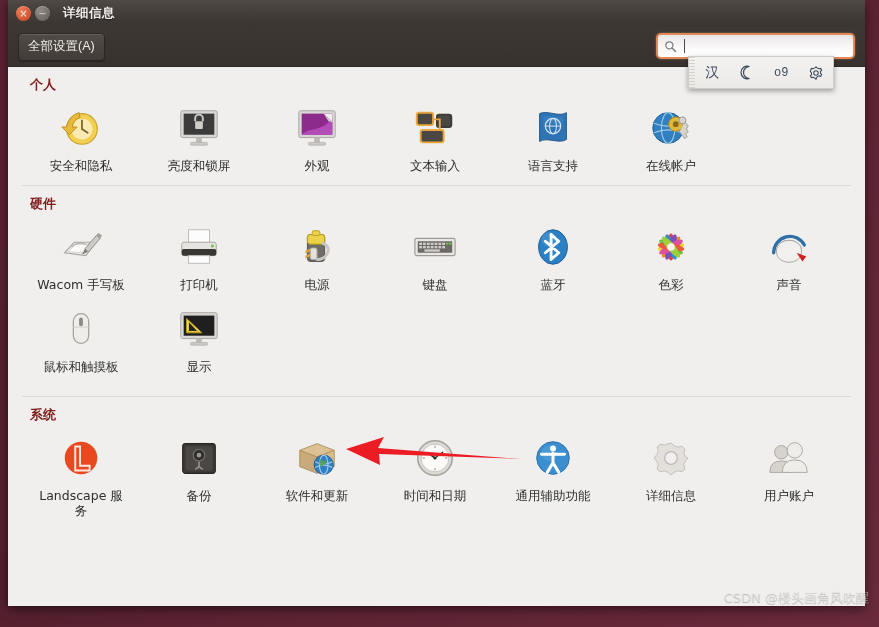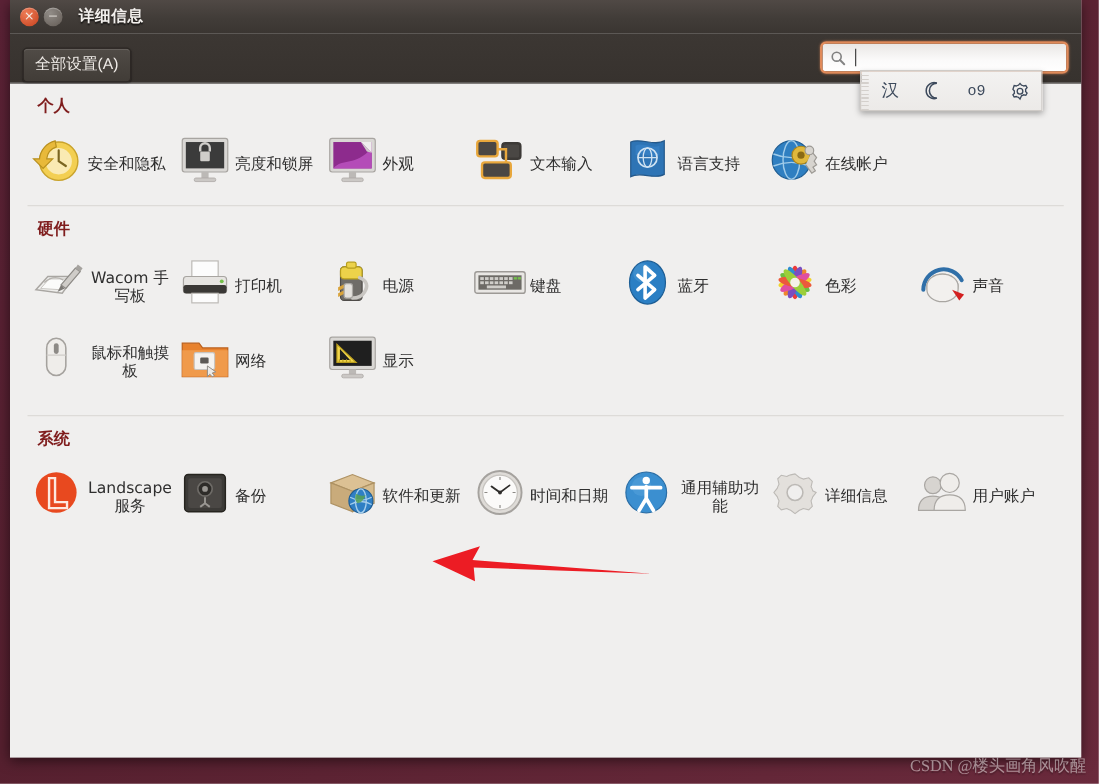--- a/index.html
+++ b/index.html
@@ -50,21 +50,21 @@
     margin-left: 9px;
     letter-spacing: .5px;
     text-shadow: 0 1px 1px rgba(0,0,0,.6);
   }
 
   
   #toolbar {
     height: 39px; flex: 0 0 39px;
     background: linear-gradient(to bottom, #3c3733 0%, #37322e 100%);
     border-bottom: 1px solid #2b2724;
-    display: flex; align-items: flex-end;
+    display: flex; align-items: center;
     padding: 0 10px;
     position: relative;
   }
   #all-settings-btn {
     background: linear-gradient(to bottom, #504b46 0%, #413c37 100%);
     border: 1px solid #2c2724;
     border-radius: 4px;
     color: #efebe7;
     font-size: 12.5px;
     padding: 4px 9px 5px;
@@ -144,21 +144,21 @@
     color: #7f1d1d;
     padding: 9px 0 4px 8px;
   }
   .icon-row {
     display: flex;
     align-items: flex-start;
   }
   .cell {
     width: 118px;
     flex: 0 0 118px;
-    display: flex; flex-direction: row;
+    display: flex; flex-direction: column;
     align-items: center;
     padding-top: 6px;
     cursor: pointer;
     text-align: center;
   }
   .cell .glyph {
     width: 48px; height: 48px;
     display: flex; align-items: center; justify-content: center;
   }
   .cell .caption {
@@ -175,27 +175,26 @@
     position: absolute;
     left: 330px; top: 365px;
     width: 185px; height: 40px;
     pointer-events: none;
     z-index: 30;
   }
 
   
   #watermark {
     position: absolute;
-    right: 10px; bottom: 5px;
+    right: 10px; bottom: 20px;
     font-size: 13px;
     color: rgba(240,235,235,.55);
     text-shadow: 0 1px 1px rgba(0,0,0,.25);
     z-index: 60;
     white-space: nowrap;
-    font-family: Liberation Serif, serif;
   }
 </style>
 </head>
 <body>
 
 <div id="window">
 
   <div id="titlebar">
     <div class="wbtn" id="btn-close">
       <span>×</span>
@@ -441,32 +440,20 @@
           <div class="glyph">
             <svg width="46" height="46" viewBox="0 0 48 48">
               <rect x="16" y="8" width="16" height="31" rx="8" fill="#efedea" stroke="#a5a29e" stroke-width="1.3"></rect>
               <rect x="22" y="12" width="4" height="9" rx="2" fill="#8d8a86"></rect>
               <path d="M16 22 h16" stroke="#cfccc8" stroke-width="1"></path>
             </svg>
           </div>
           <div class="caption">鼠标和触摸板</div>
         </div>
 
-        <div class="cell">
-          <div class="glyph">
-            <svg width="46" height="46" viewBox="0 0 48 48">
-              <path d="M5 12 h14 l3 4 h21 v24 H5 z" fill="#e8822e" stroke="#bb601c" stroke-width="1"></path>
-              <path d="M5 18 h38 v22 H5 z" fill="#f09a4b"></path>
-              <rect x="15" y="20" width="17" height="14" rx="1.5" fill="#f4f2ef" stroke="#c8c5c1" stroke-width="1"></rect>
-              <rect x="20" y="24" width="7" height="5" rx="1" fill="#5c5955"></rect>
-              <path d="M26 31 l7 5 l-3 1 l2 2 l-2 1 l-2 -2 l-2 2 z" fill="#eceae7" stroke="#8d8a86" stroke-width=".8"></path>
-            </svg>
-          </div>
-          <div class="caption">网络</div>
-        </div>
 
         <div class="cell">
           <div class="glyph">
             <svg width="46" height="46" viewBox="0 0 48 48">
               <rect x="5" y="7" width="38" height="27" rx="2" fill="#d9d7d4" stroke="#a8a5a1" stroke-width="1"></rect>
               <rect x="8" y="10" width="32" height="21" fill="#1f1f1f"></rect>
               <path d="M11 28 L11 13 L27 28 Z" fill="#f2d64a" stroke="#b99d1c" stroke-width="1"></path>
               <path d="M13.5 26 L13.5 17 L22 26 Z" fill="#1f1f1f"></path>
               <g stroke="#b99d1c" stroke-width=".9">
                 <line x1="13" y1="28" x2="13" y2="25.5"></line>

